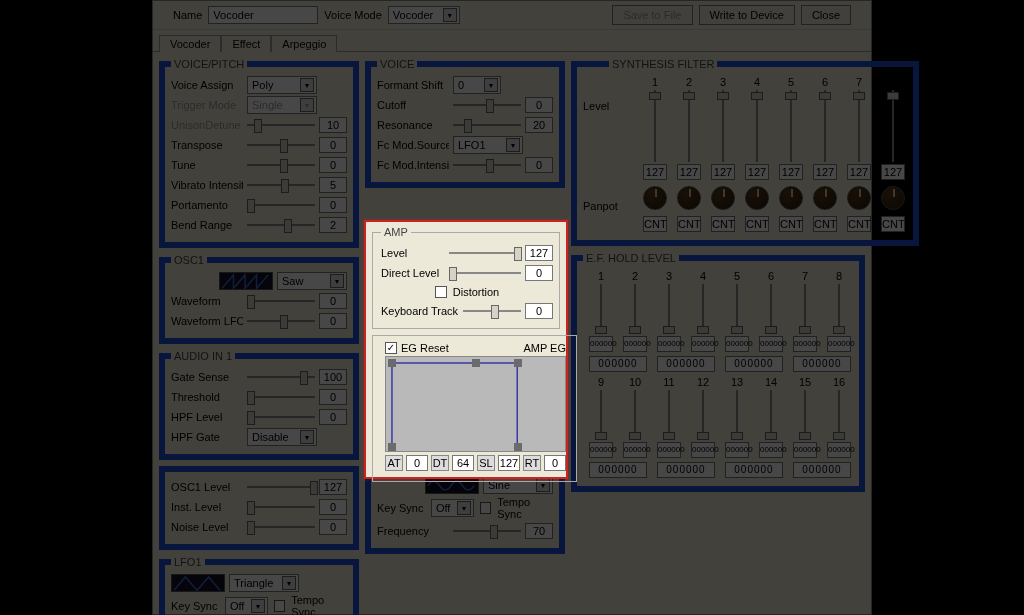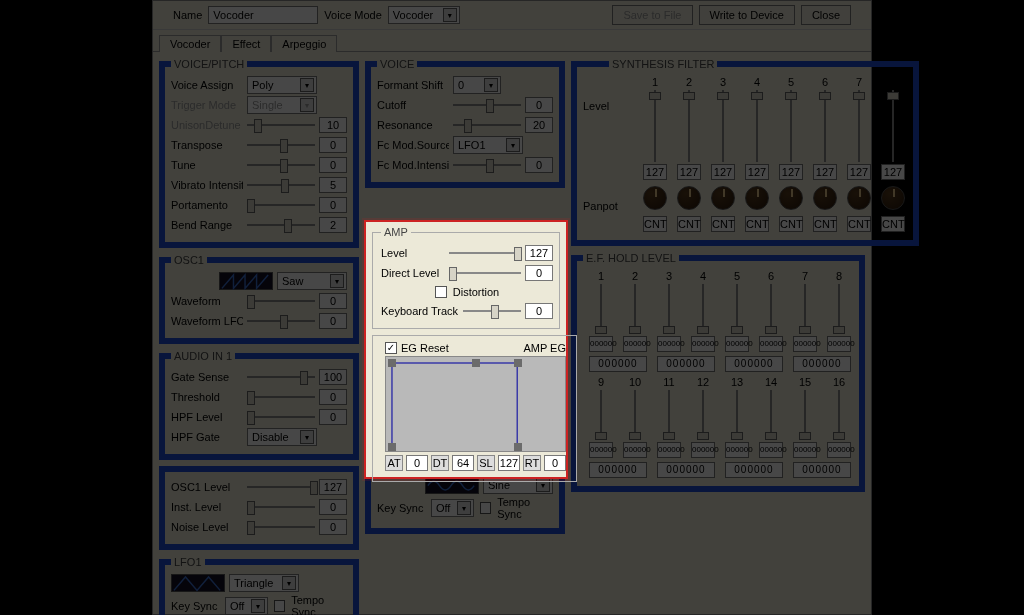--- a/index.html
+++ b/index.html
@@ -350,20 +350,28 @@
         </div>
         <div class="lforow">
           <span class="rlab" style="width:52px">Key Sync</span>
           <div class="sel" style="width:46px">
               <span>Off</span>
               <span class="arr">▾</span>
             </div>
           <span class="chk"></span>
           <span>Tempo Sync</span>
         </div>
+        <div class="row">
+          <span class="rlab">Frequency</span>
+          <div class="slider">
+              <div class="track"></div>
+              <div class="thumb" style="left:55%"></div>
+            </div>
+          <div class="valbox">70</div>
+        </div>
       </fieldset>
     </div>
 
     <div class="col c3">
       <fieldset class="synth">
         <legend>SYNTHESIS FILTER</legend>
         <span class="sidelab level">Level</span>
         <span class="sidelab panpot">Panpot</span>
         <div class="sfhdr" id="synth-ch">
             <span>1</span>

